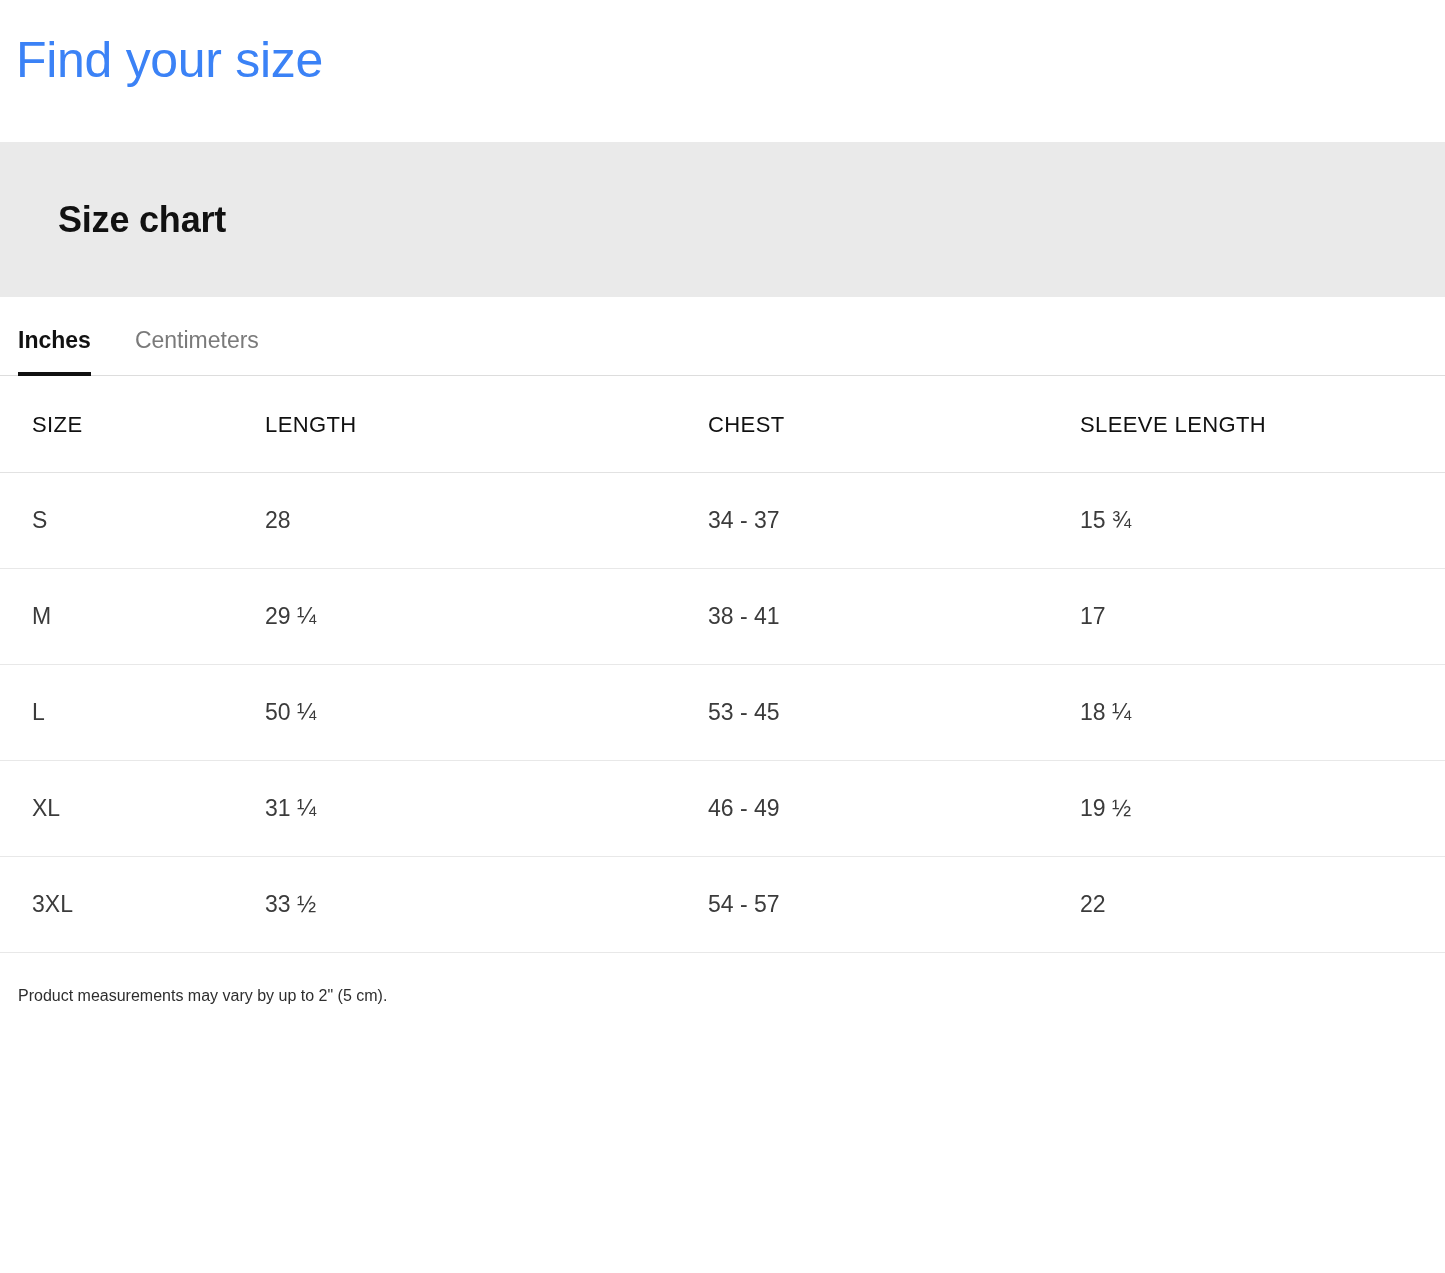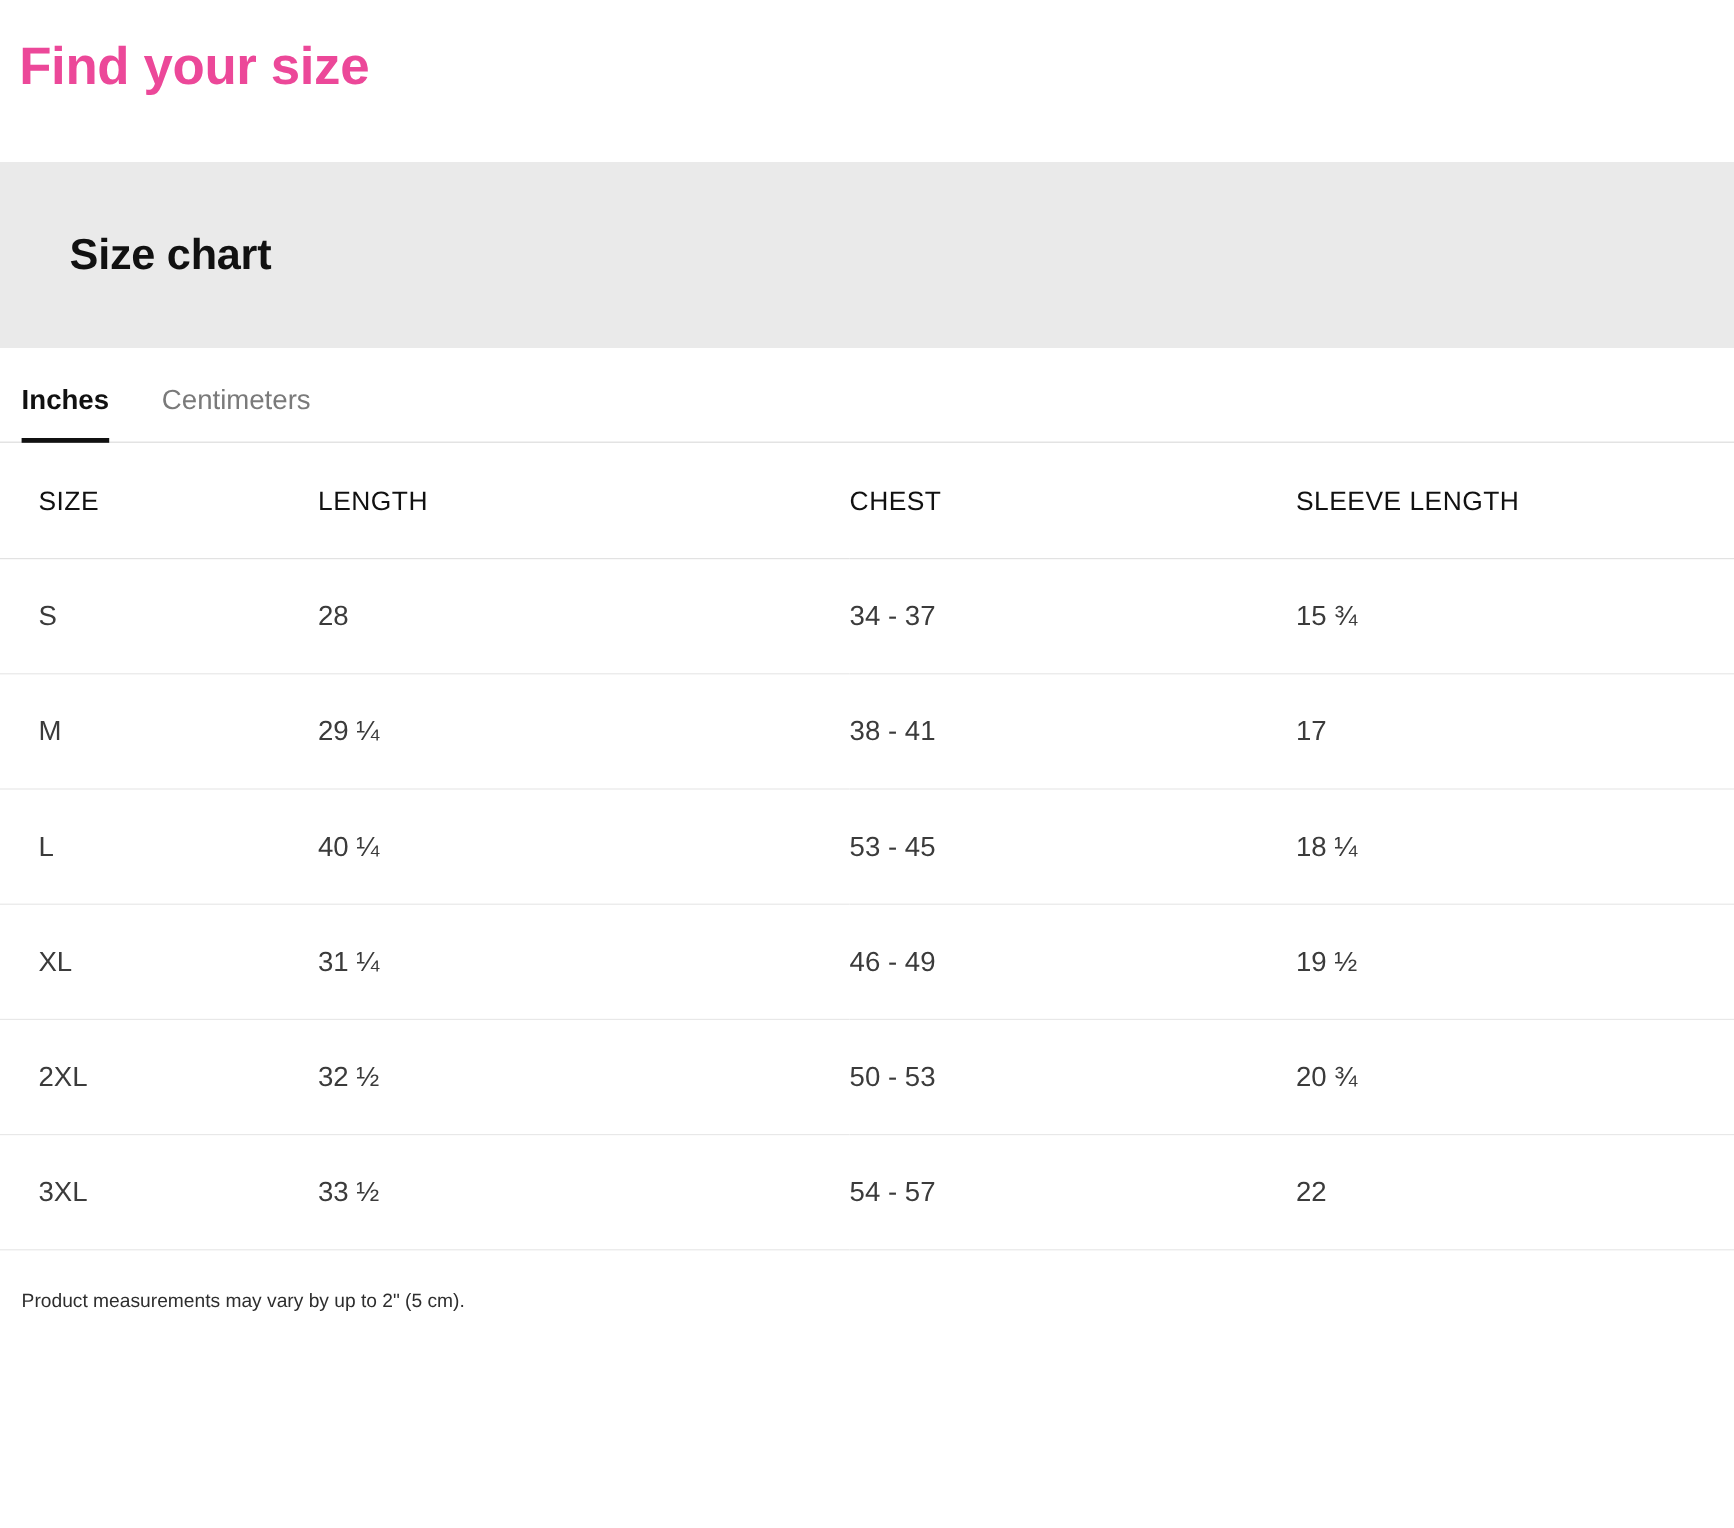--- a/index.html
+++ b/index.html
@@ -13,24 +13,24 @@
     font-family: "Liberation Sans", sans-serif;
     color: #1a1a1a;
     -webkit-font-smoothing: antialiased;
   }
   .page {
     width: 1445px;
     box-sizing: border-box;
     padding: 0;
   }
   .page-title {
-    font-size: 44px;
-    font-weight: bold;
+    font-size: 50px;
+    font-weight: normal;
     letter-spacing: -0.3px;
-    color: #ec4899;
+    color: #3b82f6;
     margin: 30px 0 0 16px;
     line-height: 1.2;
   }
   .chart-banner {
     margin-top: 52px;
     background: #eaeaea;
     height: 155px;
     display: flex;
     align-items: center;
     padding-left: 58px;
@@ -140,35 +140,29 @@
         <td>15 ¾</td>
       </tr>
       <tr>
         <td>M</td>
         <td>29 ¼</td>
         <td>38 - 41</td>
         <td>17</td>
       </tr>
       <tr>
         <td>L</td>
-        <td>40 ¼</td>
+        <td>50 ¼</td>
         <td>53 - 45</td>
         <td>18 ¼</td>
       </tr>
       <tr>
         <td>XL</td>
         <td>31 ¼</td>
         <td>46 - 49</td>
         <td>19 ½</td>
-      </tr>
-      <tr>
-        <td>2XL</td>
-        <td>32 ½</td>
-        <td>50 - 53</td>
-        <td>20 ¾</td>
       </tr>
       <tr>
         <td>3XL</td>
         <td>33 ½</td>
         <td>54 - 57</td>
         <td>22</td>
       </tr>
     </tbody>
   </table>
 

